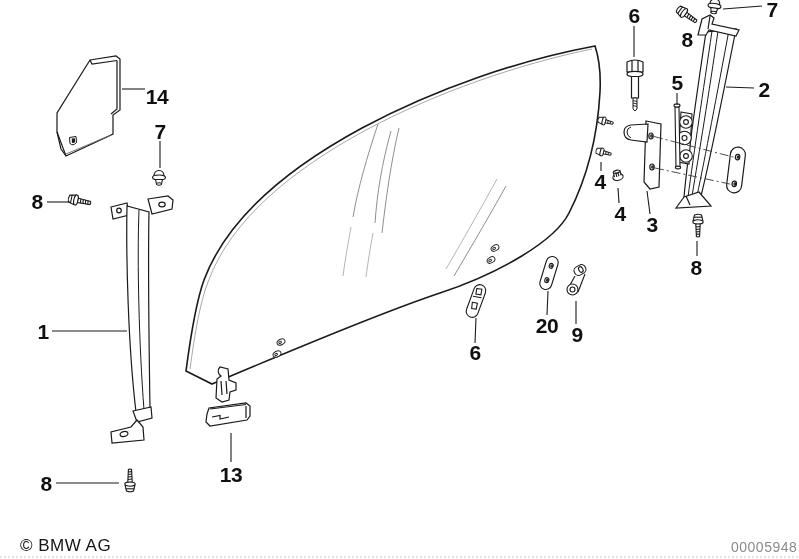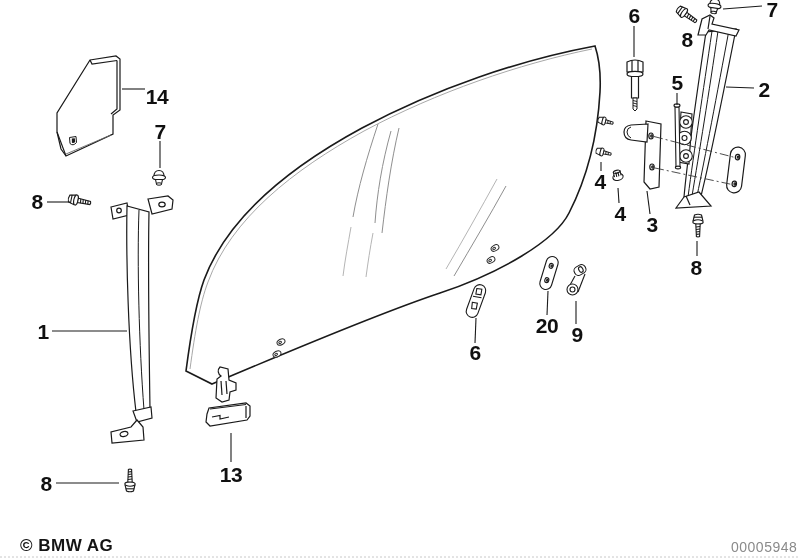--- a/index.html
+++ b/index.html
@@ -8,21 +8,21 @@
     font-family:"Liberation Sans",sans-serif;overflow:hidden;
   }
   .stage svg{position:absolute;left:0;top:0;}
   .plabel{
     position:absolute;transform:translate(-50%,-50%);
     font-weight:700;font-size:21px;line-height:1;color:#101010;
     letter-spacing:-0.5px;white-space:nowrap;user-select:none;
   }
   .footer-copyright{
     position:absolute;left:20px;top:536px;
-    font-weight:700;font-size:17px;color:#141414;letter-spacing:0.5px;
+    font-weight:400;font-size:17px;color:#141414;letter-spacing:0.5px;
   }
   .footer-number{
     position:absolute;left:731px;top:539px;
     font-weight:400;font-size:14px;color:#8a8a8a;letter-spacing:0.5px;
   }
 </style>
 </head>
 <body>
 
 <div class="stage">

